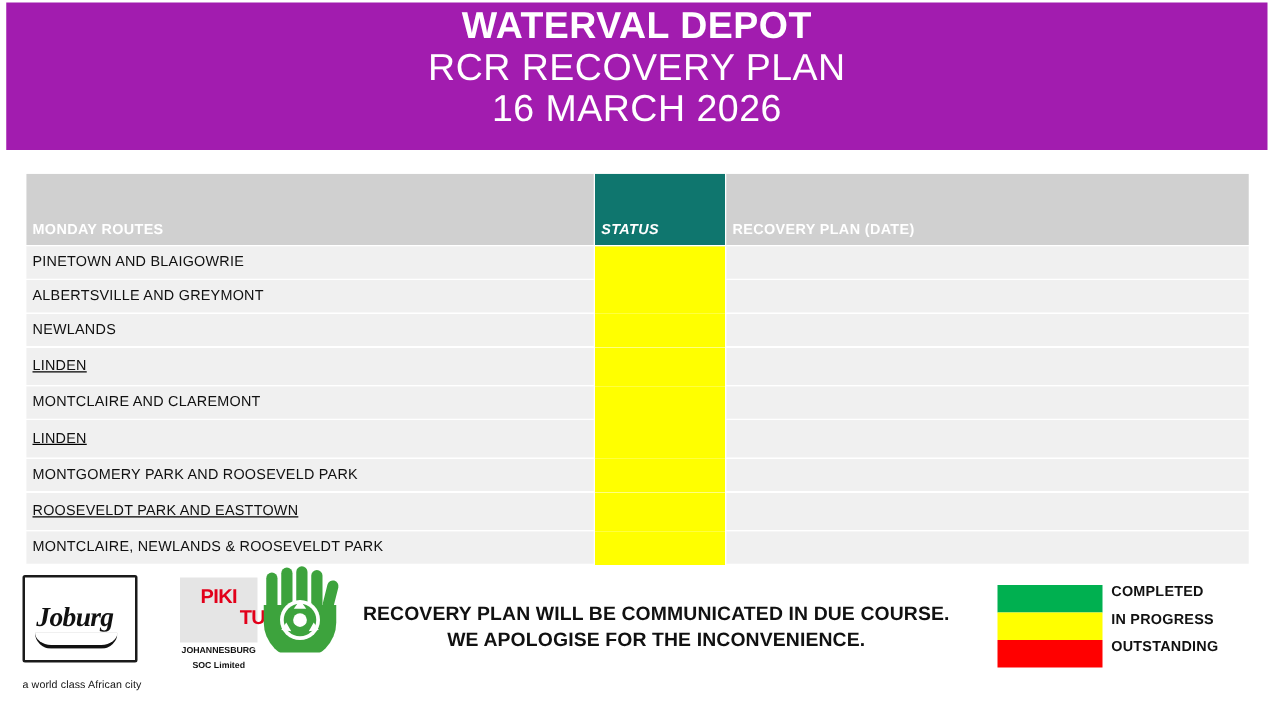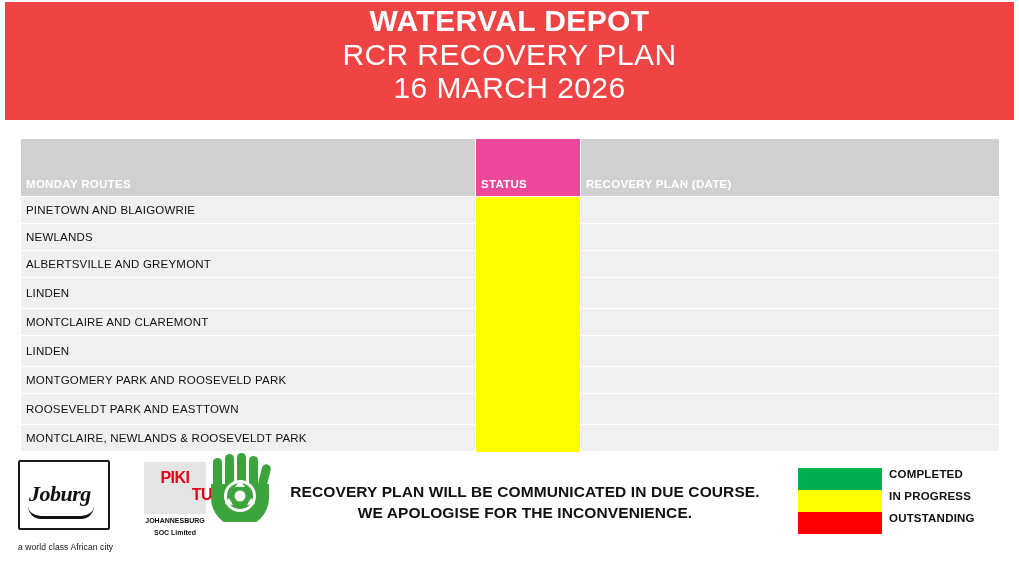--- a/index.html
+++ b/index.html
@@ -15,21 +15,21 @@
     position: relative;
   }
 
   
   .banner {
     position: absolute;
     left: 5px;
     top: 2px;
     width: 1009px;
     height: 118px;
-    background: #ef4444;
+    background: #a21caf;
     color: #ffffff;
     text-align: center;
     box-sizing: border-box;
     padding-top: 2px;
   }
   .banner .line {
     font-weight: bold;
     line-height: 1.12;
     letter-spacing: 0.4px;
   }
@@ -60,42 +60,43 @@
     text-align: left;
     font-size: 11.5px;
     font-weight: bold;
     color: #ffffff;
     letter-spacing: 0.3px;
     padding: 0 1px 6px 5px;
     border: 1px solid #ffffff;
     box-sizing: border-box;
   }
   table.routes thead th.status-head {
-    background: #ec4899;
+    background: #0f766e;
+    font-style: italic;
   }
   table.routes tbody td {
     background: #F0F0F0;
     font-size: 11.5px;
     color: #111111;
     letter-spacing: 0.2px;
     padding: 0 16px 0 5px;
     border: 1px solid #ffffff;
     box-sizing: border-box;
     white-space: nowrap;
     overflow: hidden;
   }
   table.routes tbody td.status-cell {
     background: #FFFF00;
     border-left: 1px solid #ffffff;
     border-right: 1px solid #ffffff;
     border-top: none;
     border-bottom: none;
   }
   table.routes tbody tr { height: 27px; }
-  table.routes tbody tr.tall { height: 31px; }
+  table.routes tbody tr.tall { height: 31px; text-decoration: underline; }
 
   
   .footer {
     position: absolute;
     left: 0;
     top: 452px;
     width: 1019px;
     height: 121px;
   }
 
@@ -248,26 +249,26 @@
         <th>RECOVERY PLAN (DATE)</th>
       </tr>
     </thead>
     <tbody>
       <tr>
         <td>PINETOWN AND BLAIGOWRIE</td>
         <td class="status-cell"></td>
         <td></td>
       </tr>
       <tr>
+        <td>ALBERTSVILLE AND GREYMONT</td>
+        <td class="status-cell"></td>
+        <td></td>
+      </tr>
+      <tr>
         <td>NEWLANDS</td>
-        <td class="status-cell"></td>
-        <td></td>
-      </tr>
-      <tr>
-        <td>ALBERTSVILLE AND GREYMONT</td>
         <td class="status-cell"></td>
         <td></td>
       </tr>
       <tr class="tall">
         <td>LINDEN</td>
         <td class="status-cell"></td>
         <td></td>
       </tr>
       <tr>
         <td>MONTCLAIRE AND CLAREMONT</td>

